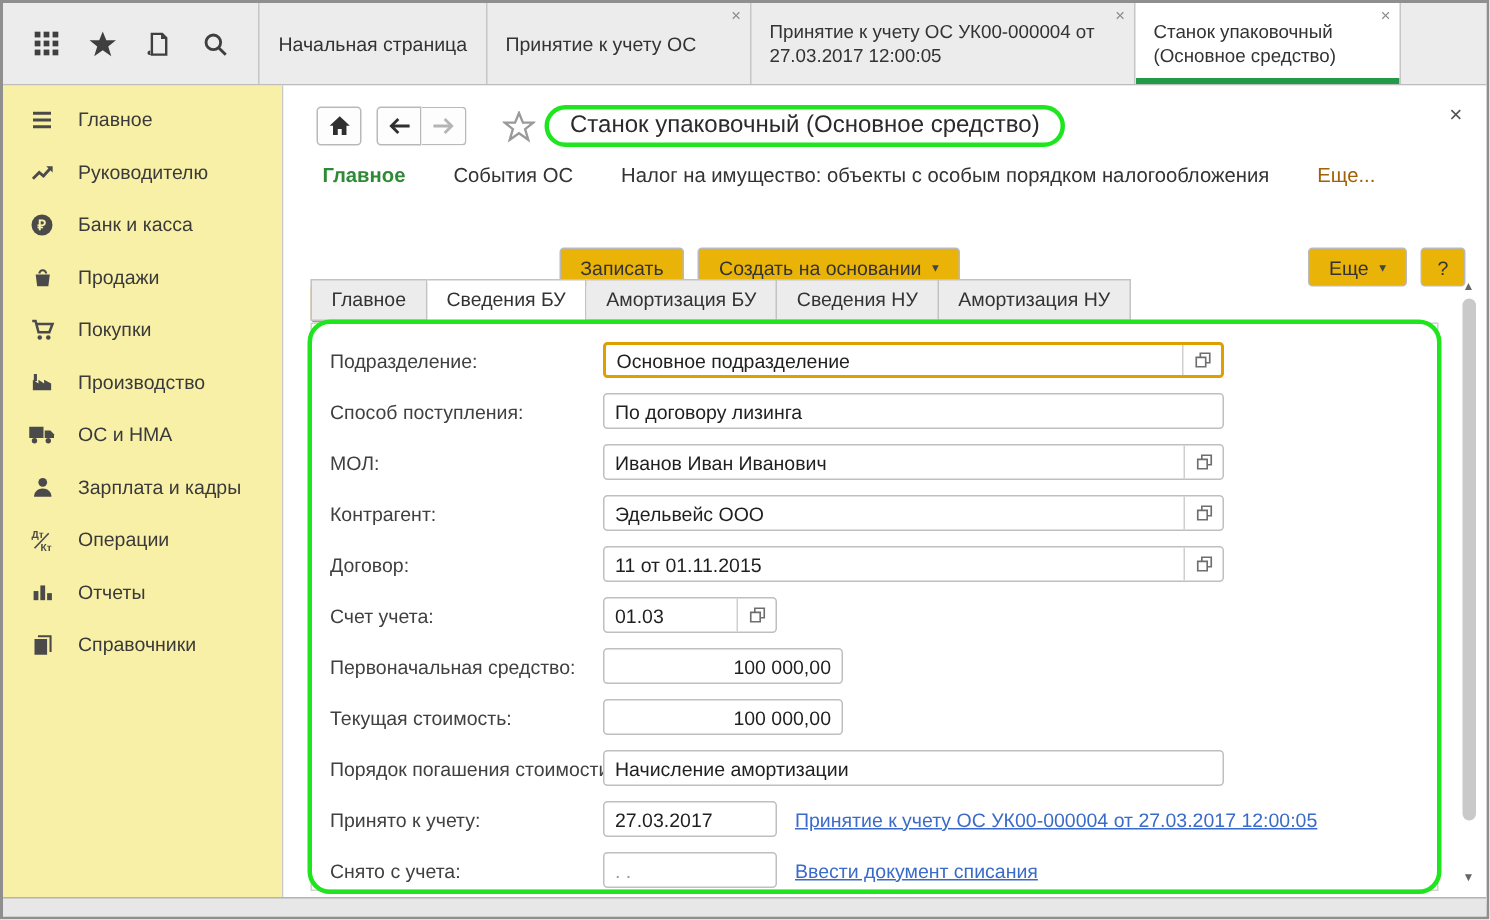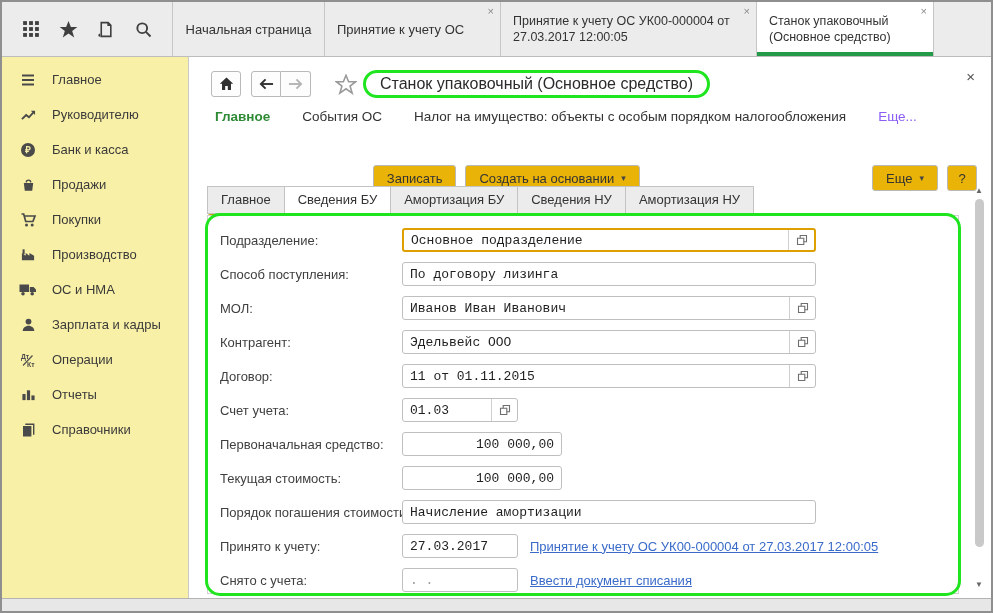--- a/index.html
+++ b/index.html
@@ -30,21 +30,21 @@
           display:flex;align-items:center;justify-content:center;cursor:pointer;}
   .navgroup{display:flex;margin-left:10px;}
   .navgroup .btn-sq:first-child{border-radius:3px 0 0 3px;}
   .navgroup .btn-sq:last-child{border-left:none;border-radius:0 3px 3px 0;}
   .fav-star{margin-left:24px;display:flex;align-items:center;}
   .title-pill{margin-left:6px;border:3px solid #1fe51f;border-radius:16px;padding:2px 14px;font-size:16px;color:#2b2b2b;background:#fff;white-space:nowrap;}
   .close-x{position:absolute;top:12px;right:16px;font-size:15px;color:#555;cursor:pointer;line-height:1;}
   
   .secnav{position:absolute;top:52px;left:26px;display:flex;gap:32px;font-size:13.5px;color:#333;white-space:nowrap;}
   .secnav .nactive{color:#2f8a35;font-weight:bold;}
-  .secnav .more{color:#8b5cf6;}
+  .secnav .more{color:#a16207;}
   .secnav span{cursor:pointer;}
   
   .cmdbar{position:absolute;top:84px;left:18px;right:14px;display:flex;gap:9px;align-items:center;}
   .btn{height:26px;box-sizing:border-box;padding:0 13px;font-size:13px;color:#333;background:#eab308;
        border:1px solid #b9b9b9;border-radius:3px;display:flex;align-items:center;gap:7px;cursor:pointer;white-space:nowrap;}
   .btn.primary{background:#ffd72b;border-color:#c7a500;font-weight:bold;color:#3a3a3a;margin-top:48px;}
   .caret{font-size:9px;color:#444;}
   .spacer{flex:1;}
   .btn.help{width:30px;padding:0;justify-content:center;}
   
@@ -52,21 +52,21 @@
   .ftab{box-sizing:border-box;padding:5px 13px 6px;font-size:13px;color:#333;background:#ececec;
         border:1px solid #c3c3c3;border-left:none;cursor:pointer;}
   .ftab:first-child{border-left:1px solid #c3c3c3;}
   .ftab.active{background:#fff;border-bottom-color:#fff;}
   
   .form-wrap{position:absolute;top:156px;left:16px;width:756px;bottom:5px;}
   .form-panel{position:absolute;inset:2px;box-sizing:border-box;border:1px solid #d0d0d0;background:#fff;padding:12px 0 0 12px;}
   .annot{position:absolute;inset:0;border:3px solid #1fe51f;border-radius:15px;pointer-events:none;z-index:5;}
   .frow{display:flex;align-items:center;height:24px;margin-bottom:10px;}
   .flabel{width:182px;flex:none;font-size:13px;color:#404040;white-space:nowrap;}
-  .fbox{display:flex;align-items:center;height:24px;box-sizing:border-box;border:1px solid #bfbfbf;border-radius:3px;background:#fff;cursor:text;font-family:Liberation Mono, monospace;}
+  .fbox{display:flex;align-items:center;height:24px;box-sizing:border-box;border:1px solid #bfbfbf;border-radius:3px;background:#fff;cursor:text;}
   .fbox .val{padding:0 7px;font-size:13px;color:#1f1f1f;flex:1;white-space:nowrap;overflow:hidden;}
   .fbox .openb{width:25px;flex:none;align-self:stretch;border-left:1px solid #cfcfcf;display:flex;align-items:center;justify-content:center;cursor:pointer;}
   .fbox.focused{border:2px solid #dda000;}
   .w-std{width:414px;}
   .w-num{width:160px;}
   .w-acct{width:116px;}
   .w-date{width:116px;}
   .num .val{text-align:right;}
   .ph .val{color:#999;}
   .flink{margin-left:12px;font-size:13px;color:#3a6bc9;text-decoration:underline;white-space:nowrap;cursor:pointer;}

